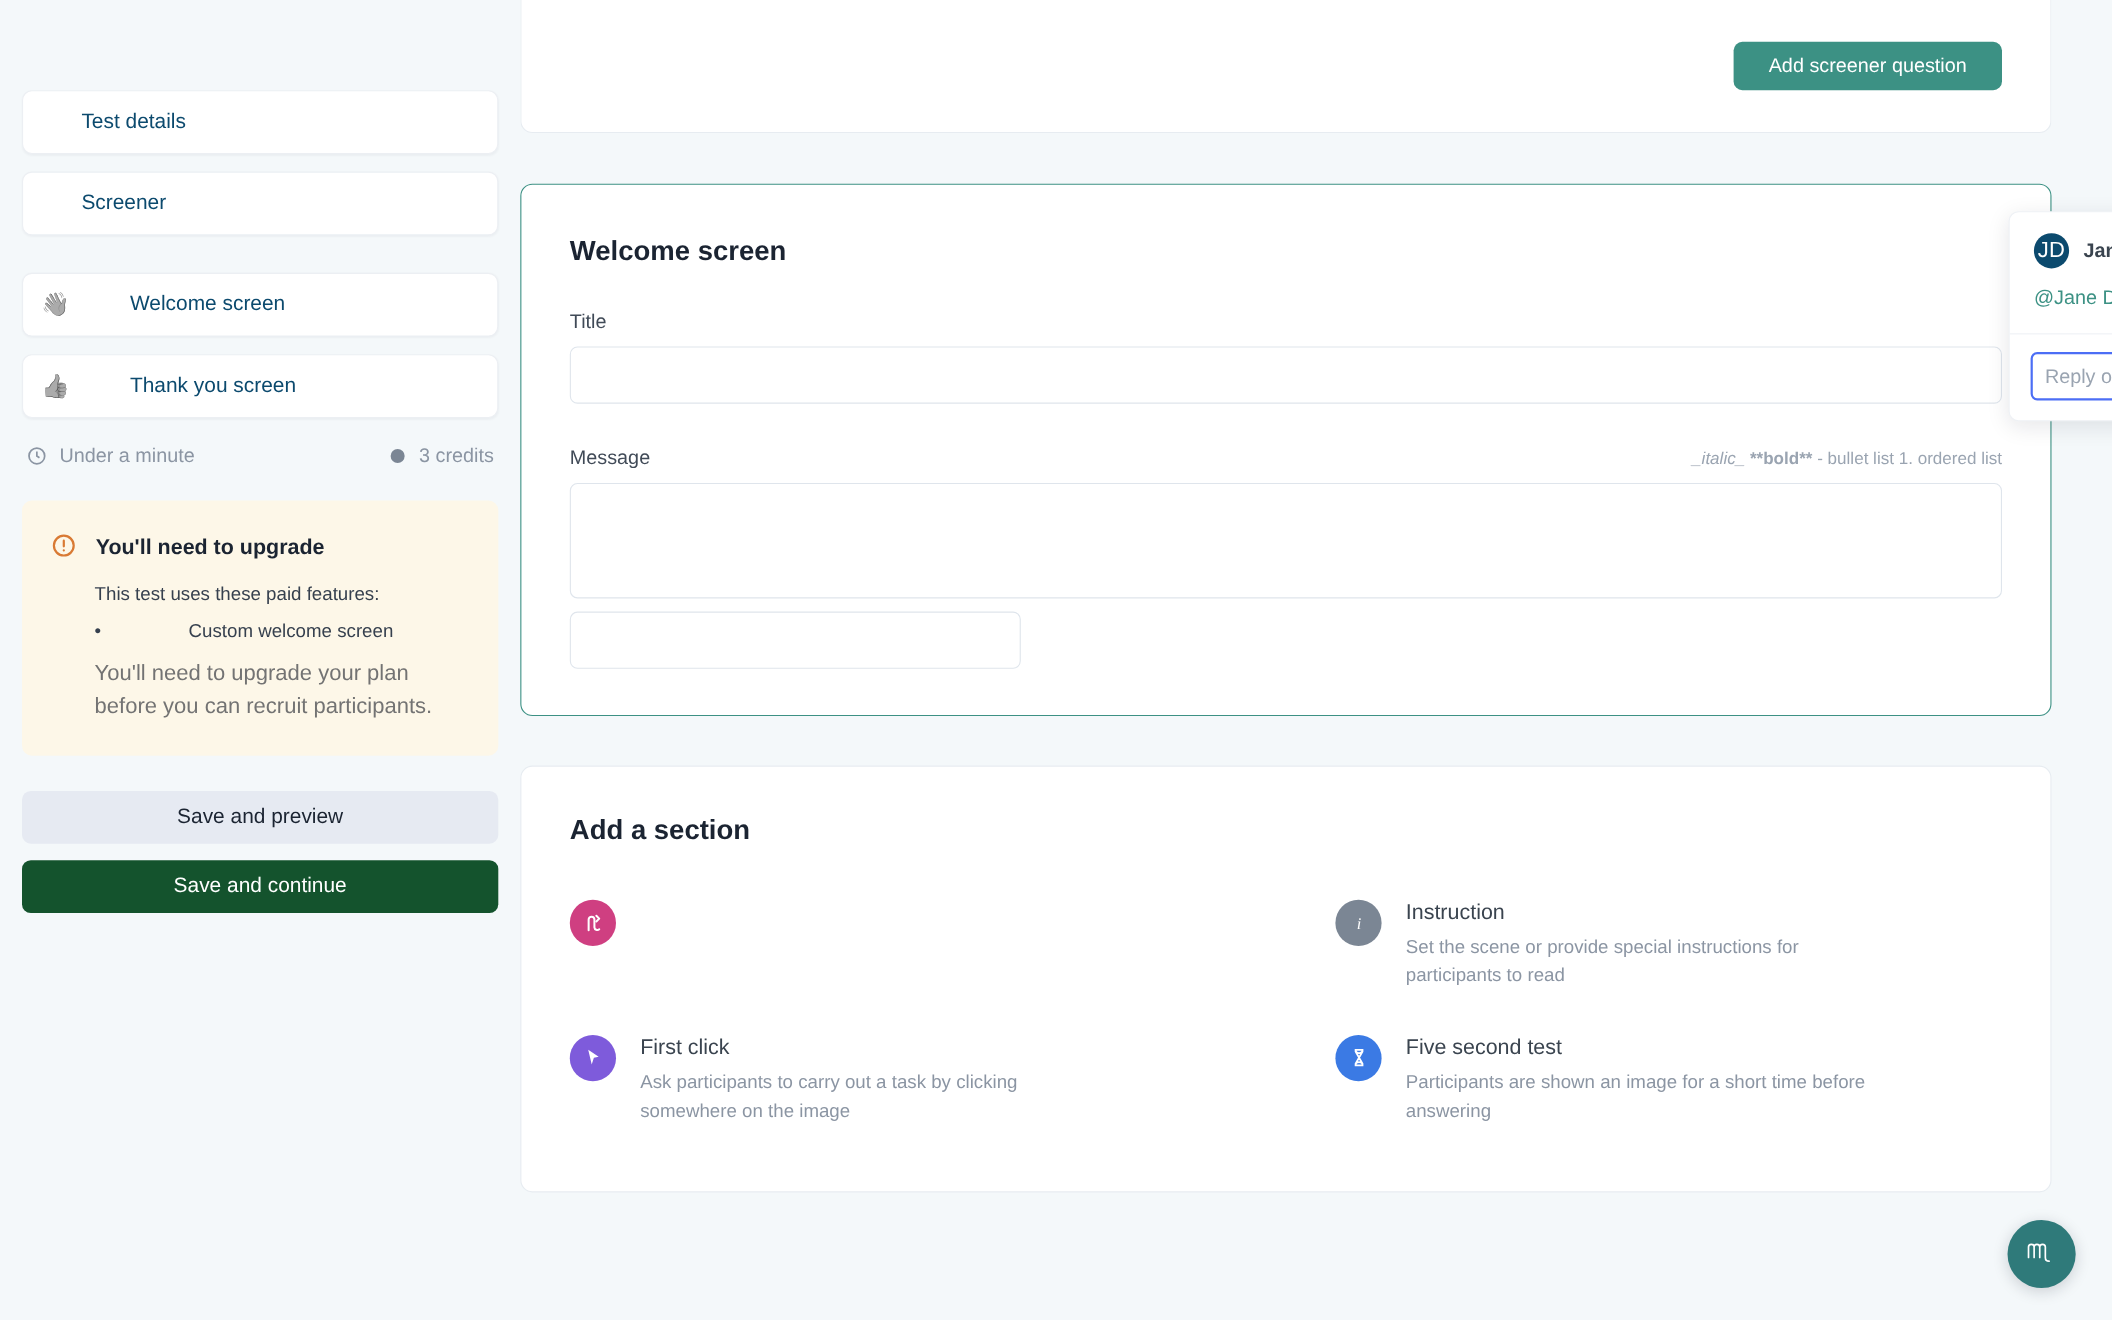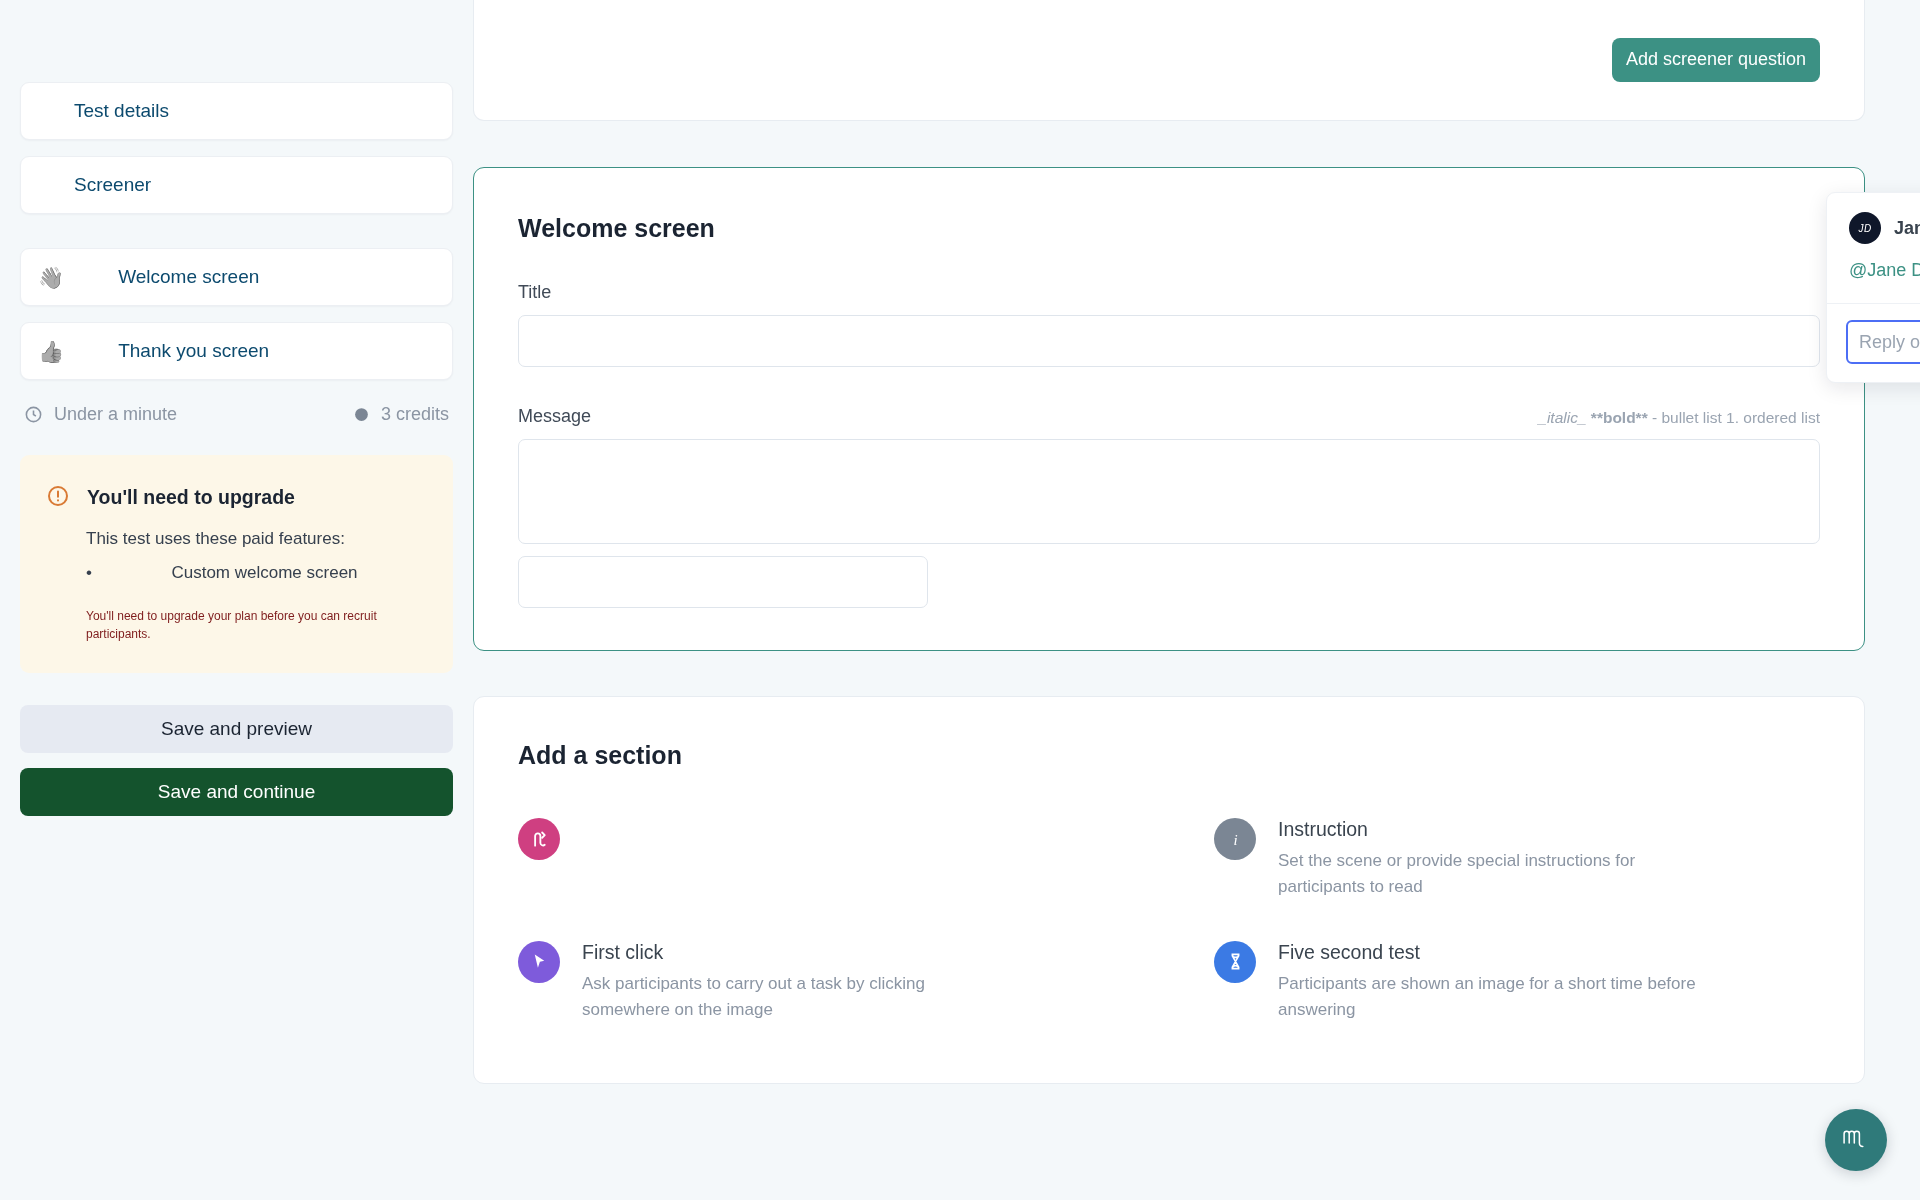--- a/index.html
+++ b/index.html
@@ -57,21 +57,21 @@
     padding: 28px 26px 30px 26px;
     margin: 0 0 0 0;
   }
   .upg-head { display: flex; align-items: center; }
   .upg-head .ic { margin-right: 17px; flex: 0 0 auto; margin-top: 1px; }
   .upg-title { font-size: 19.5px; font-weight: bold; color: #1b2432; }
   .upg-body { margin-left: 40px; }
   .upg-p { font-size: 17px; color: #36404e; margin-top: 15px; line-height: 1.45; }
   .upg-li { font-size: 17px; color: #36404e; margin-top: 11px; padding-left: 16px; position: relative; text-align: center; }
   .upg-li::before { content: "•"; position: absolute; left: 0; }
-  .upg-p2 { font-size: 12px; color: #7f1d1d; margin-top: 24px; line-height: 1.5; }
+  .upg-p2 { font-size: 20px; color: #737373; margin-top: 13px; line-height: 1.5; }
 
   .btns { margin-top: 32px; }
   .btn {
     display: block; width: 100%;
     border-radius: 8px;
     height: 48px;
     border: none;
     font-size: 19px;
     font-family: inherit;
     cursor: pointer;
@@ -97,21 +97,21 @@
     margin-top: -1px;
     display: flex;
     align-items: center;
     justify-content: flex-end;
     padding-right: 44px;
     border-top: none;
     border-radius: 0 0 11px 11px;
   }
   .btn-screener {
     background: #3c9184; color: #fff; border: none;
-    border-radius: 8px; height: 44px; padding: 0 14px;
+    border-radius: 8px; height: 44px; padding: 0 32px;
     font-size: 18px; font-family: inherit; cursor: pointer;
   }
 
   .card-welcome {
     margin-top: 46px;
     border: 1px solid #3c9184;
     padding: 46px 44px 42px 44px;
   }
   .sec-title { font-size: 25px; font-weight: bold; color: #1b2432; }
   .field-label { font-size: 18px; color: #404a57; margin-top: 39px; }
@@ -163,25 +163,24 @@
     background: #ffffff;
     border: 1px solid #eef1f5;
     border-radius: 9px;
     box-shadow: 0 5px 20px rgba(16,24,40,.10);
     z-index: 30;
   }
   .cp-body { padding: 19px 22px 20px 22px; border-bottom: 1px solid #eef1f5; }
   .cp-head { display: flex; align-items: center; }
   .cp-avatar {
     width: 32px; height: 32px; border-radius: 50%;
-    background: #0f172a; color: #fff;
+    background: #0c4a6e; color: #fff;
     display: flex; align-items: center; justify-content: center;
-    font-size: 10px; letter-spacing: .3px;
+    font-size: 20px; letter-spacing: .3px;
     flex: 0 0 32px;
-    font-style: italic;
   }
   .cp-name { font-size: 18px; font-weight: bold; color: #3a444f; margin-left: 13px; }
   .cp-spacer { flex: 1; }
   .cp-text { font-size: 18px; color: #2d3742; margin-top: 14px; line-height: 1.4; }
   .cp-text .mention { color: #3c9184; }
   .cp-foot { padding: 16px 19px 18px 19px; }
   .cp-reply {
     width: 100%; height: 44px;
     border: 2px solid #4c6ef5;
     border-radius: 6px;

